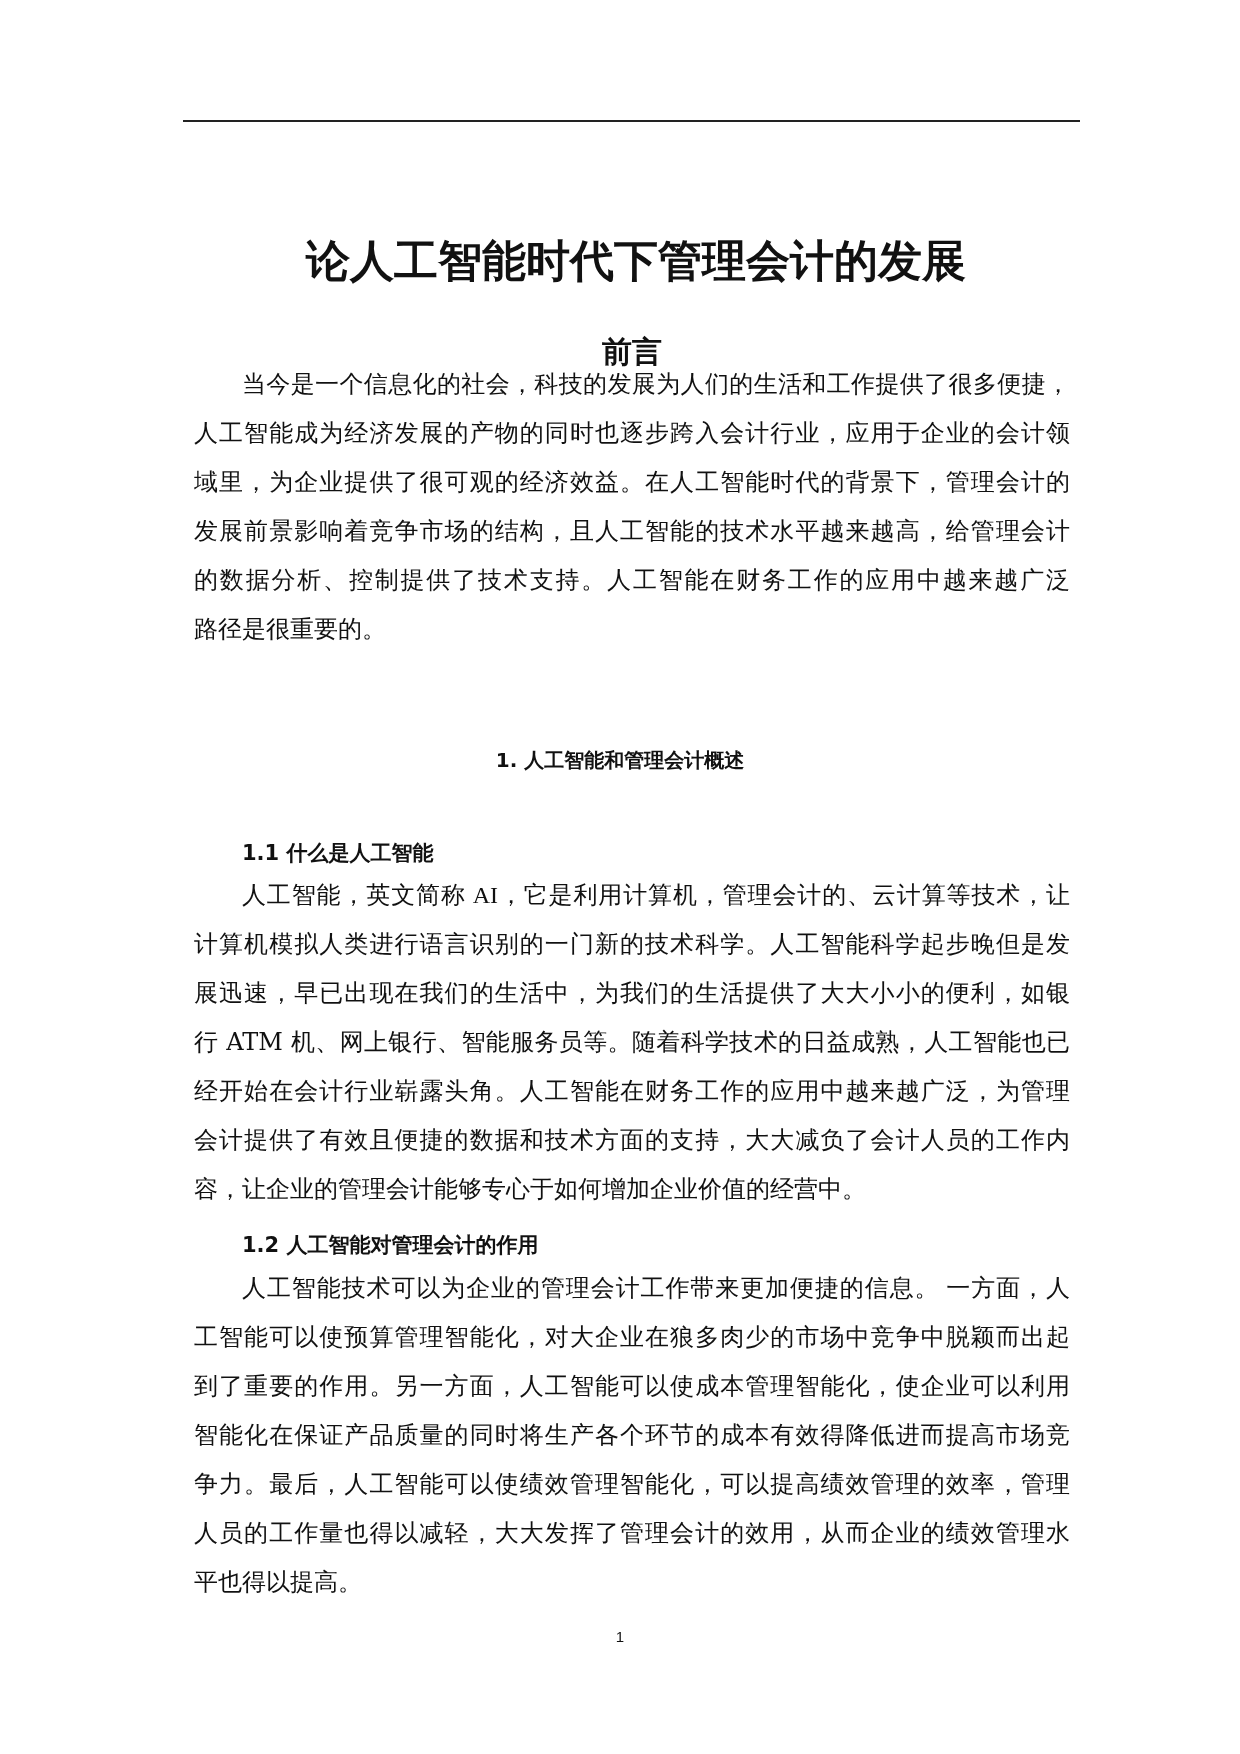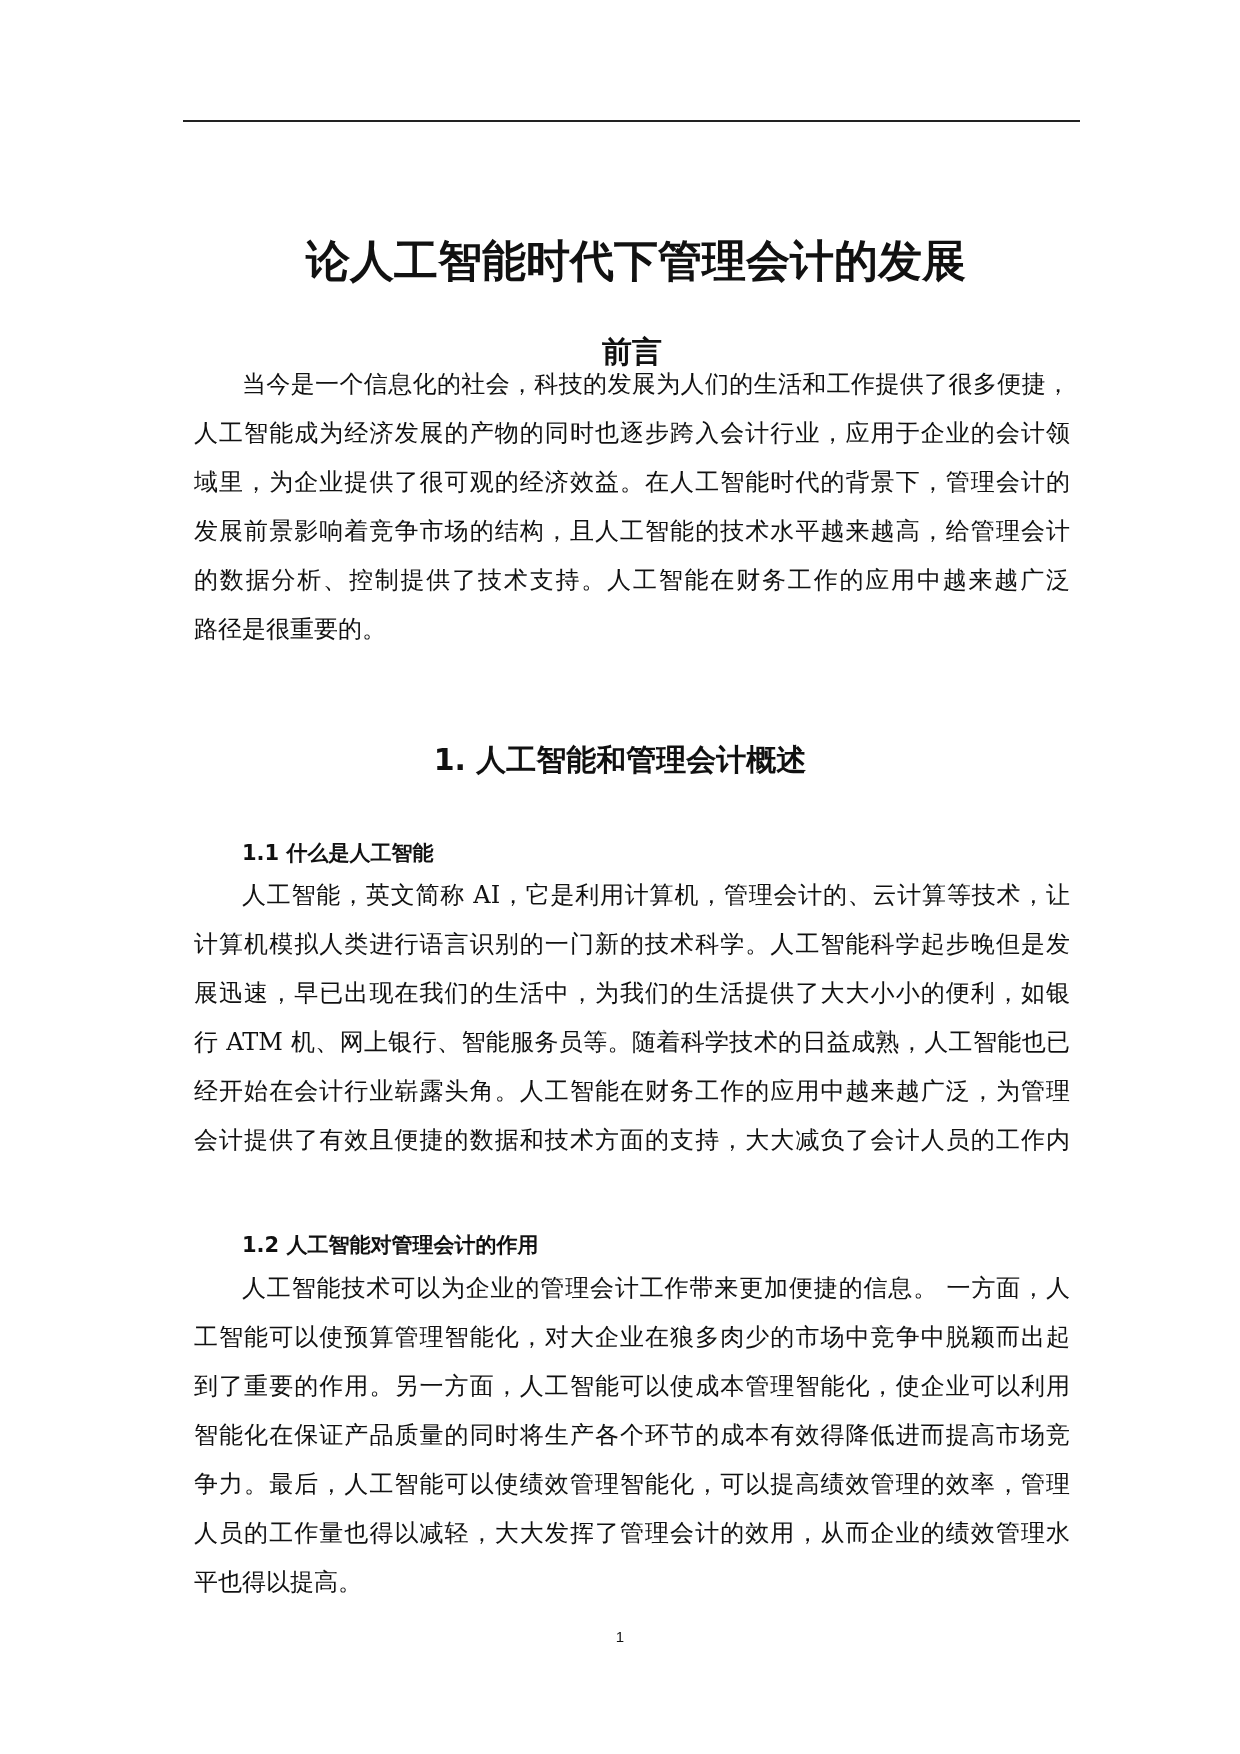--- a/index.html
+++ b/index.html
@@ -6,28 +6,28 @@
     body { width: 1240px; height: 1754px; position: relative; overflow: hidden;
            font-family: "DejaVu Serif", "Liberation Serif", serif; color: #111; }
     .header-rule { position: absolute; left: 183px; top: 120px; width: 897px; height: 0;
                    border-top: 2px solid #222; }
     .title { position: absolute; left: 0; width: 1240px; top: 215px; text-align: center;
              font-family: "DejaVu Sans", sans-serif; font-weight: bold; font-size: 44px;
              letter-spacing: 0px; line-height: 60px; }
     .preface-heading { position: absolute; left: 0; width: 1240px; top: 320px; text-align: center;
              font-family: "DejaVu Sans", sans-serif; font-weight: bold; font-size: 30px; line-height: 40px; }
     .section-heading { position: absolute; left: 0; width: 1240px; top: 740px; text-align: center;
-             font-family: "DejaVu Sans", sans-serif; font-weight: bold; font-size: 30px; line-height: 40px; }
+             font-family: "DejaVu Sans", sans-serif; font-weight: bold; font-size: 20px; line-height: 40px; }
     .sub-heading { position: absolute; left: 242px; font-family: "DejaVu Sans", sans-serif;
              font-weight: bold; font-size: 21px; line-height: 30px; }
     .para { position: absolute; left: 194px; width: 876px; }
     .line { display: block; height: 49px; line-height: 49px; font-size: 24px;
             white-space: nowrap; overflow: hidden; text-align: justify; text-align-last: justify; }
     .line.last { text-align-last: left; }
-    .line.indent { padding-left: 48px; }
+    .line.indent { padding-left: 48px; font-family: Liberation Serif, serif; }
     .page-number { position: absolute; left: 0; width: 1240px; top: 1628px; text-align: center;
              font-family: "Liberation Sans", sans-serif; font-size: 15px; }
   </style>
 </head>
 <body>
 
 <div>
   <div class="header-rule"></div>
 
   <h1 class="title" style="margin:16px;">论人工智能时代下管理会计的发展</h1>
@@ -47,20 +47,21 @@
 
   <h3 class="sub-heading" style="top:838px;margin:0;">1.1 什么是人工智能</h3>
 
   <div class="para" style="top:871px;">
     <span class="line indent">人工智能，英文简称 AI，它是利用计算机，管理会计的、云计算等技术，让</span>
     <span class="line">计算机模拟人类进行语言识别的一门新的技术科学。人工智能科学起步晚但是发</span>
     <span class="line">展迅速，早已出现在我们的生活中，为我们的生活提供了大大小小的便利，如银</span>
     <span class="line">行 ATM 机、网上银行、智能服务员等。随着科学技术的日益成熟，人工智能也已</span>
     <span class="line">经开始在会计行业崭露头角。人工智能在财务工作的应用中越来越广泛，为管理</span>
     <span class="line">会计提供了有效且便捷的数据和技术方面的支持，大大减负了会计人员的工作内</span>
+    <span class="line last">容，让企业的管理会计能够专心于如何增加企业价值的经营中。</span>
   </div>
 
   <h3 class="sub-heading" style="top:1230px;margin:0;">1.2 人工智能对管理会计的作用</h3>
 
   <div class="para" style="top:1264px;">
     <span class="line indent">人工智能技术可以为企业的管理会计工作带来更加便捷的信息。 一方面，人</span>
     <span class="line">工智能可以使预算管理智能化，对大企业在狼多肉少的市场中竞争中脱颖而出起</span>
     <span class="line">到了重要的作用。另一方面，人工智能可以使成本管理智能化，使企业可以利用</span>
     <span class="line">智能化在保证产品质量的同时将生产各个环节的成本有效得降低进而提高市场竞</span>
     <span class="line">争力。最后，人工智能可以使绩效管理智能化，可以提高绩效管理的效率，管理</span>

